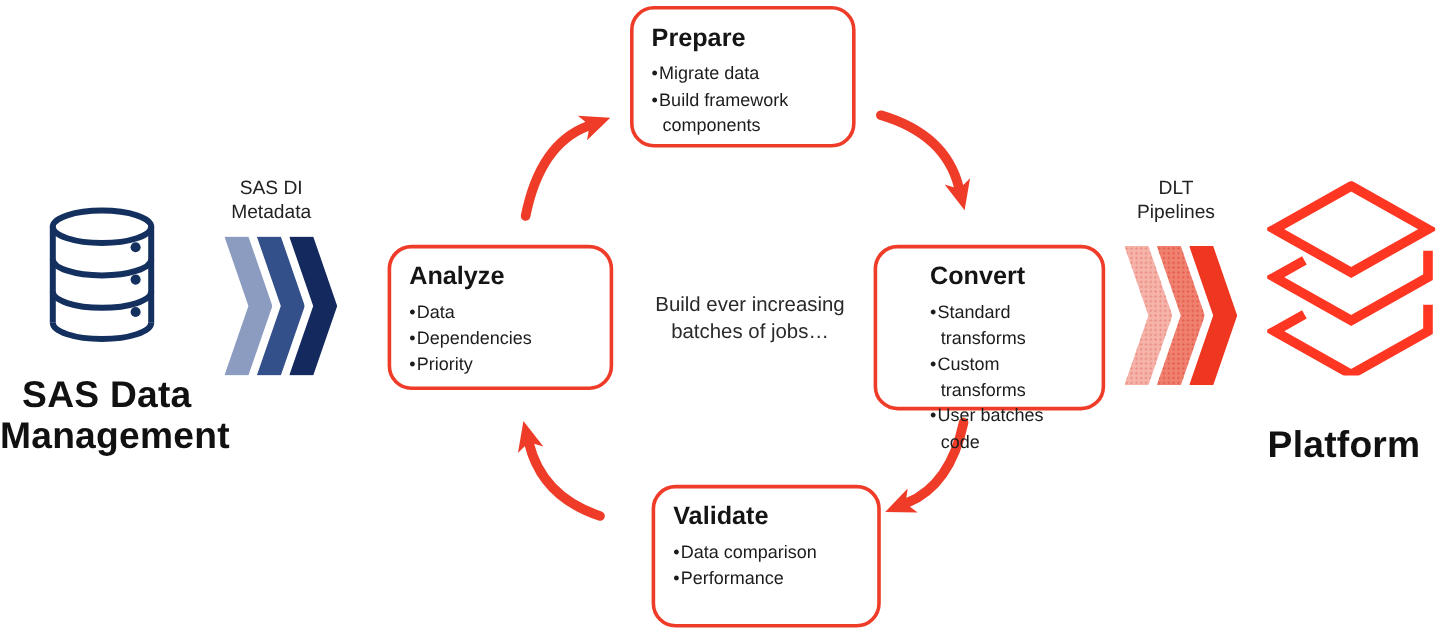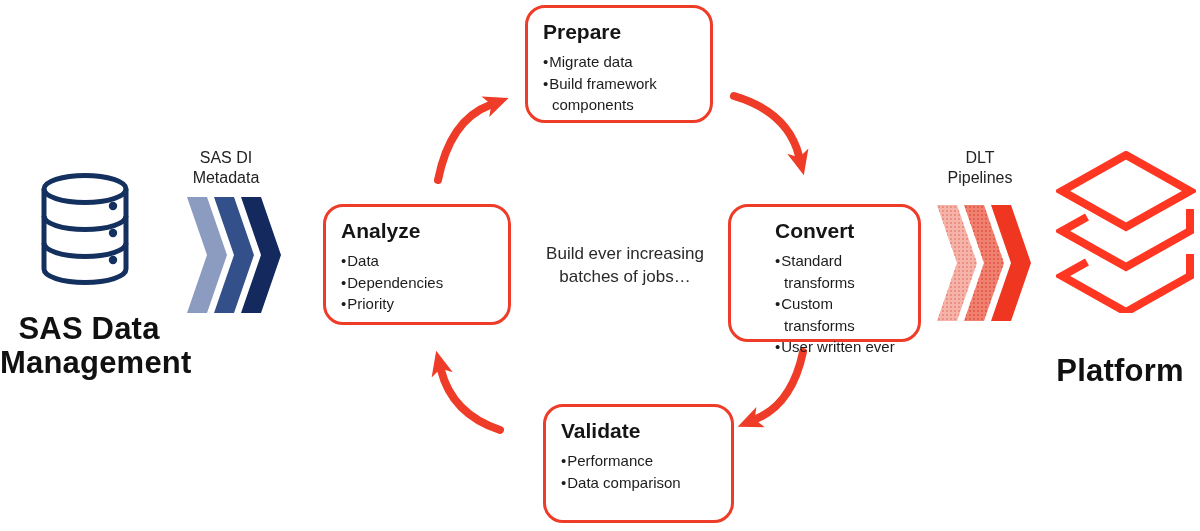--- a/index.html
+++ b/index.html
@@ -112,29 +112,29 @@
       <div class="bullet-item">Dependencies</div>
       <div class="bullet-item">Priority</div>
     </div>
   </div>
 
   <div class="step-box" style="left:728px; top:204px; width:193px; height:138px;padding-left:44px;">
     <div class="step-title">Convert</div>
     <div class="step-bullets">
       <div class="bullet-item">Standard transforms</div>
       <div class="bullet-item">Custom transforms</div>
-      <div class="bullet-item">User written ever</div>
+      <div class="bullet-item">User batches code</div>
     </div>
   </div>
 
   <div class="step-box" style="left:543px; top:404px; width:191px; height:119px;">
     <div class="step-title">Validate</div>
     <div class="step-bullets">
+      <div class="bullet-item">Data comparison</div>
       <div class="bullet-item">Performance</div>
-      <div class="bullet-item">Data comparison</div>
     </div>
   </div>
 
   <div class="abs center-note" style="left:527px; top:242px; width:196px;">
     <span>Build ever increasing</span><br>
     <span>batches of jobs…</span>
   </div>
 
   <div class="abs flow-label" style="left:934px; top:148px; width:92px;">
     <span>DLT</span><br>

